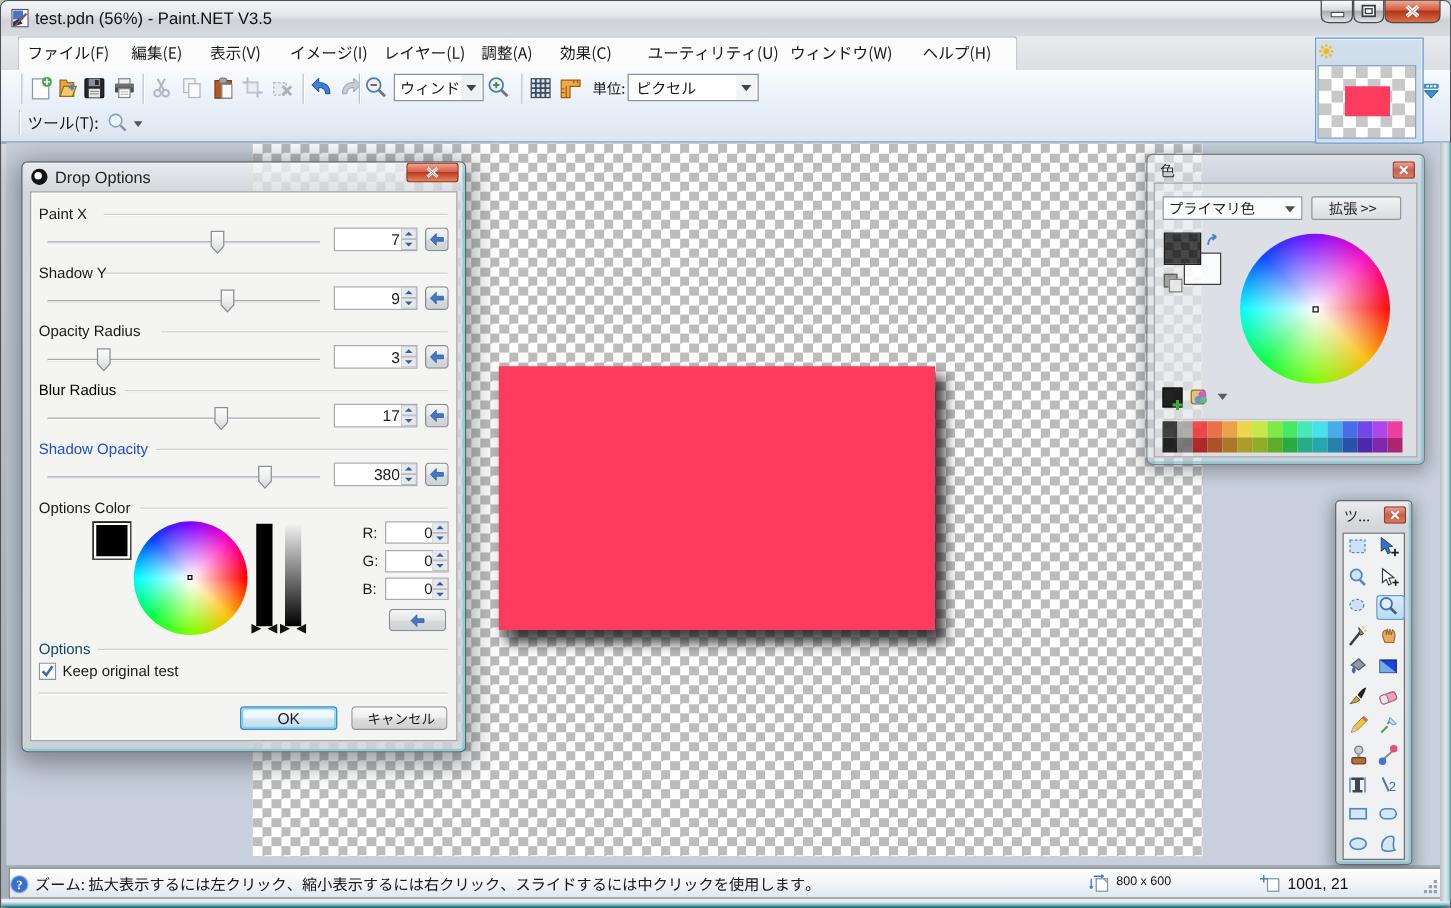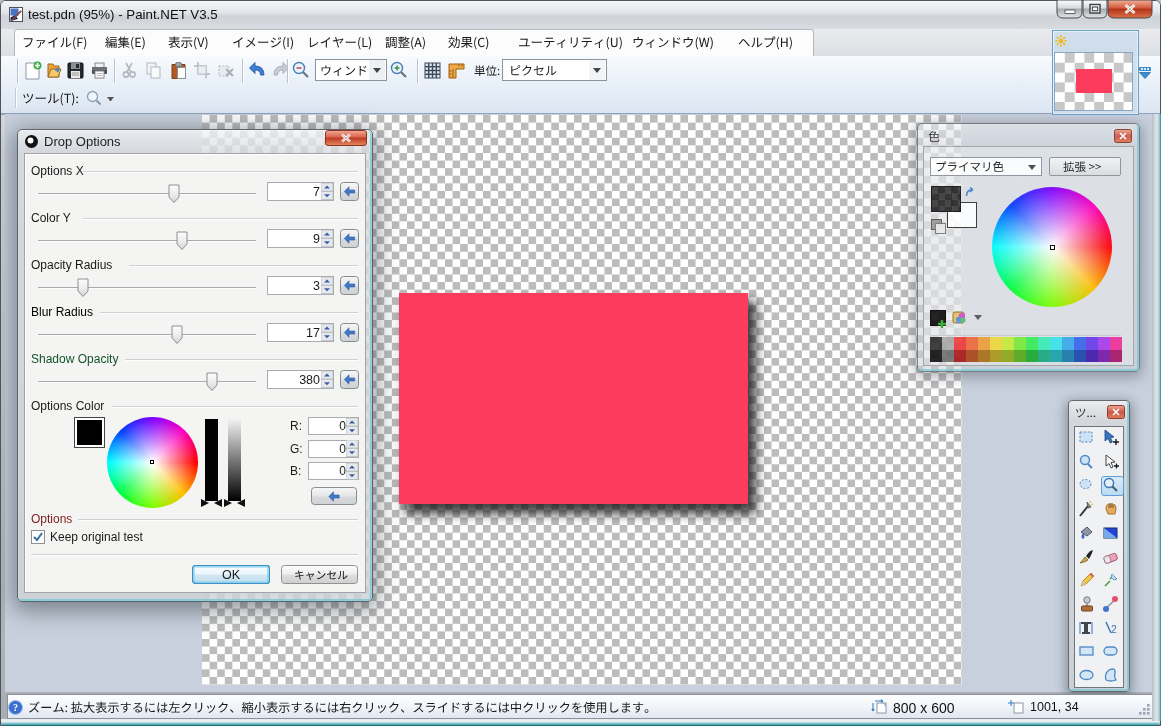--- a/index.html
+++ b/index.html
@@ -10,21 +10,21 @@
 
 <div class="abs" style="left:0;top:0;width:1161px;height:726px;border:1px solid #50545a;border-radius:6px 6px 0 0;box-sizing:border-box"></div>
 <div class="abs" style="left:1px;top:1px;width:1159px;height:724px;background:linear-gradient(#dfe2e6,#a7adb5);border-radius:5px 5px 0 0"></div>
 <div class="abs" style="left:1px;top:1px;width:1159px;height:28px;border-radius:5px 5px 0 0;background:linear-gradient(#f4f5f7 0%,#e3e5e9 40%,#cfd3d9 55%,#d8dbe0 100%)"></div>
 <svg class="abs" style="left:9px;top:7px" width="14" height="15" viewBox="0 0 14 15">
 <rect x="0.5" y="0.5" width="13" height="14" fill="#fff" stroke="#4a5160"></rect>
 <rect x="1.5" y="1.5" width="8" height="7" fill="#4a72c4"></rect>
 <path d="M1.5 10.5 L6 8 L9 12 L1.5 14 Z" fill="#1a2a5a"></path>
 <path d="M2.5 13 L11.5 3.5 L12.5 4.5 L3.8 13.5 Z" fill="#a05a4a" stroke="#6a3020" stroke-width="0.5"></path>
 </svg>
-<div class="lat" style="left:28px;top:7px;font-size:13.3px;color:#111">test.pdn (95%) - Paint.NET V3.5</div>
+<div class="lat" style="left:28px;top:7px;font-size:13.3px;color:#111">test.pdn (56%) - Paint.NET V3.5</div>
 <svg class="abs" style="left:1056px;top:0" width="98" height="20" viewBox="0 0 98 20">
 <defs>
 <linearGradient id="wbtn" x1="0" y1="0" x2="0" y2="1">
  <stop offset="0" stop-color="#fdfdfd"></stop>
           <stop offset="0.45" stop-color="#d8dadd"></stop>
  <stop offset="0.5" stop-color="#a8abaf"></stop>
           <stop offset="1" stop-color="#e4e6e8"></stop>
 </linearGradient>
 <linearGradient id="cbtn" x1="0" y1="0" x2="0" y2="1">
  <stop offset="0" stop-color="#f0b09a"></stop>
@@ -210,21 +210,21 @@
           <stop offset="0.45" stop-color="#d9604a"></stop>
           <stop offset="0.5" stop-color="#bc3a22"></stop>
           <stop offset="1" stop-color="#e58a60"></stop>
         </linearGradient>
       </defs>
 <rect x="0.5" y="0.5" width="41" height="15" rx="2.5" fill="url(#dclose)" stroke="#8a3626"></rect>
 <path d="M17 4.5 L25 11.5 M25 4.5 L17 11.5" stroke="#fff" stroke-width="2.6" fill="none"></path>
 <path d="M17 4.5 L25 11.5 M25 4.5 L17 11.5" stroke="#5a1a10" stroke-width="0.8" opacity="0.5"></path>
     </svg>
 <div class="abs" style="left:24px;top:153px;width:342px;height:440px;background:#f4f4f2;border:1px solid #9fa4a9;box-shadow:1px 1px 0 #fff inset;box-sizing:border-box"></div>
-<div class="lat" style="left:31px;top:164px;font-size:12px;color:#1a1a1a">Options X</div>
+<div class="lat" style="left:31px;top:164px;font-size:12px;color:#1a1a1a">Paint X</div>
 <div class="abs" style="left:83px;top:171px;width:275px;height:1px;background:#cdd0d4;border-bottom:1px solid #fff"></div>
 <div class="abs" style="left:38px;top:193px;width:218px;height:1px;background:#a6abb0;border-bottom:1px solid #fbfbfb"></div>
 <svg class="abs" style="left:168px;top:184px" width="12" height="20" viewBox="0 0 12 20">
 <defs>
         <linearGradient id="th193" x1="0" y1="0" x2="0" y2="1">
           <stop offset="0" stop-color="#fdfdfd"></stop>
           <stop offset="0.55" stop-color="#ececec"></stop>
           <stop offset="1" stop-color="#d2d4d6"></stop>
         </linearGradient>
       </defs>
@@ -243,21 +243,21 @@
         <linearGradient id="rb340182" x1="0" y1="0" x2="0" y2="1">
           <stop offset="0" stop-color="#f6f6f6"></stop>
           <stop offset="0.5" stop-color="#e6e7e9"></stop>
           <stop offset="0.55" stop-color="#d8dadc"></stop>
           <stop offset="1" stop-color="#cfd2d5"></stop>
         </linearGradient>
       </defs>
 <rect x="0.5" y="0.5" width="18" height="18" rx="3" fill="url(#rb340182)" stroke="#888c90"></rect>
 <path d="M4.3 9.5 L9 4.8 L9 8 L14.7 8 L14.7 11 L9 11 L9 14.2 Z" fill="#4178c8" stroke="#2a5a9e" stroke-width="0.6"></path>
     </svg>
-<div class="lat" style="left:31px;top:211px;font-size:12px;color:#1a1a1a">Color Y</div>
+<div class="lat" style="left:31px;top:211px;font-size:12px;color:#1a1a1a">Shadow Y</div>
 <div class="abs" style="left:83px;top:218px;width:275px;height:1px;background:#cdd0d4;border-bottom:1px solid #fff"></div>
 <div class="abs" style="left:38px;top:240px;width:218px;height:1px;background:#a6abb0;border-bottom:1px solid #fbfbfb"></div>
 <svg class="abs" style="left:176px;top:231px" width="12" height="20" viewBox="0 0 12 20">
 <defs>
         <linearGradient id="th240" x1="0" y1="0" x2="0" y2="1">
           <stop offset="0" stop-color="#fdfdfd"></stop>
           <stop offset="0.55" stop-color="#ececec"></stop>
           <stop offset="1" stop-color="#d2d4d6"></stop>
         </linearGradient>
       </defs>
@@ -342,21 +342,21 @@
         <linearGradient id="rb340323" x1="0" y1="0" x2="0" y2="1">
           <stop offset="0" stop-color="#f6f6f6"></stop>
           <stop offset="0.5" stop-color="#e6e7e9"></stop>
           <stop offset="0.55" stop-color="#d8dadc"></stop>
           <stop offset="1" stop-color="#cfd2d5"></stop>
         </linearGradient>
       </defs>
 <rect x="0.5" y="0.5" width="18" height="18" rx="3" fill="url(#rb340323)" stroke="#888c90"></rect>
 <path d="M4.3 9.5 L9 4.8 L9 8 L14.7 8 L14.7 11 L9 11 L9 14.2 Z" fill="#4178c8" stroke="#2a5a9e" stroke-width="0.6"></path>
     </svg>
-<div class="lat" style="left:31px;top:352px;font-size:12px;color:#14532d">Shadow Opacity</div>
+<div class="lat" style="left:31px;top:352px;font-size:12px;color:#1d4ed8">Shadow Opacity</div>
 <div class="abs" style="left:125px;top:359px;width:233px;height:1px;background:#cdd0d4;border-bottom:1px solid #fff"></div>
 <div class="abs" style="left:38px;top:381px;width:218px;height:1px;background:#a6abb0;border-bottom:1px solid #fbfbfb"></div>
 <svg class="abs" style="left:206px;top:372px" width="12" height="20" viewBox="0 0 12 20">
 <defs>
         <linearGradient id="th381" x1="0" y1="0" x2="0" y2="1">
           <stop offset="0" stop-color="#fdfdfd"></stop>
           <stop offset="0.55" stop-color="#ececec"></stop>
           <stop offset="1" stop-color="#d2d4d6"></stop>
         </linearGradient>
       </defs>
@@ -430,21 +430,21 @@
         <linearGradient id="rb311487" x1="0" y1="0" x2="0" y2="1">
           <stop offset="0" stop-color="#f6f6f6"></stop>
           <stop offset="0.5" stop-color="#e6e7e9"></stop>
           <stop offset="0.55" stop-color="#d8dadc"></stop>
           <stop offset="1" stop-color="#cfd2d5"></stop>
         </linearGradient>
       </defs>
 <rect x="0.5" y="0.5" width="45" height="17" rx="3" fill="url(#rb311487)" stroke="#888c90"></rect>
 <path d="M17.8 9.5 L22.5 4.8 L22.5 8 L28.2 8 L28.2 11 L22.5 11 L22.5 14.2 Z" fill="#4178c8" stroke="#2a5a9e" stroke-width="0.6"></path>
     </svg>
-<div class="lat" style="left:31px;top:512px;font-size:12px;color:#7f1d1d">Options</div>
+<div class="lat" style="left:31px;top:512px;font-size:12px;color:#0c4a6e">Options</div>
 <div class="abs" style="left:78px;top:519px;width:280px;height:1px;background:#cdd0d4;border-bottom:1px solid #fff"></div>
 <svg class="abs" style="left:31px;top:530px" width="14" height="14" viewBox="0 0 14 14">
 <rect x="0.5" y="0.5" width="13" height="13" fill="#fdfdfd" stroke="#8e9297"></rect>
 <path d="M3 7 L6 10 L11 3" stroke="#3a6ea5" stroke-width="2" fill="none"></path>
     </svg>
 <div class="lat" style="left:50px;top:530px;font-size:12px">Keep original test</div>
 <div class="abs" style="left:31px;top:554px;width:327px;height:1px;background:#cdd0d4;border-bottom:1px solid #fff"></div>
 <svg class="abs" style="left:192px;top:565px" width="78" height="19" viewBox="0 0 78 19">
 <defs>
         <linearGradient id="okg" x1="0" y1="0" x2="0" y2="1">
@@ -687,26 +687,26 @@
 <text x="7.5" y="11.2" font-size="10" fill="#fff" text-anchor="middle" font-family="Liberation Serif" font-weight="bold">?</text>
     </svg>
 <svg style="position:absolute;left:28px;top:698px;overflow:visible" width="623" height="18">
       <path transform="translate(0,14)" d="M9.2 -9.9L8.6 -9.6C8.9 -9.2 9.3 -8.5 9.6 -8L10.2 -8.3C10 -8.7 9.5 -9.5 9.2 -9.9ZM10.6 -10.4L10 -10.1C10.3 -9.6 10.7 -8.9 11 -8.4L11.6 -8.7C11.4 -9.2 10.9 -9.9 10.6 -10.4ZM9.5 -7.9L8.9 -8.4C8.7 -8.4 8.4 -8.3 8 -8.3C7.5 -8.3 3.8 -8.3 3.3 -8.3C2.9 -8.3 2.2 -8.4 2 -8.4L2 -7.3C2.2 -7.3 2.8 -7.4 3.3 -7.4C3.7 -7.4 7.6 -7.4 8 -7.4C7.7 -6.3 6.8 -4.9 6 -4C4.7 -2.6 2.9 -1.1 1 -0.3L1.8 0.5C3.6 -0.3 5.2 -1.7 6.5 -3.1C7.8 -2 9.1 -0.5 9.9 0.5L10.7 -0.2C9.9 -1.1 8.4 -2.7 7.2 -3.8C8 -4.9 8.8 -6.4 9.2 -7.4C9.3 -7.6 9.4 -7.8 9.5 -7.9ZM13.4 -5.3L13.4 -4.1C13.8 -4.1 14.5 -4.1 15.1 -4.1C16.1 -4.1 20.9 -4.1 21.8 -4.1C22.4 -4.1 22.9 -4.1 23.1 -4.1L23.1 -5.3C22.9 -5.3 22.4 -5.2 21.8 -5.2C20.9 -5.2 16 -5.2 15.1 -5.2C14.5 -5.2 13.8 -5.3 13.4 -5.3ZM26.4 -1.4C26.1 -1.3 25.7 -1.3 25.3 -1.3L25.5 -0.2C25.8 -0.3 26.2 -0.3 26.5 -0.3C28.1 -0.5 32.2 -0.9 34.1 -1.2C34.4 -0.6 34.6 0 34.8 0.4L35.8 0C35.3 -1.3 34 -3.8 33.1 -5L32.2 -4.6C32.6 -4 33.2 -3.1 33.7 -2.1C32.3 -1.9 30 -1.7 28.2 -1.5C28.8 -3.1 30 -6.8 30.4 -8C30.5 -8.5 30.6 -8.8 30.8 -9.1L29.5 -9.3C29.5 -9 29.5 -8.7 29.3 -8.2C29 -7 27.7 -3.1 27 -1.4L26.4 -1.4ZM38.3 -4.8C38.7 -4.8 39.1 -5.1 39.1 -5.6C39.1 -6.1 38.7 -6.5 38.3 -6.5C37.8 -6.5 37.5 -6.1 37.5 -5.6C37.5 -5.1 37.8 -4.8 38.3 -4.8ZM38.3 0.2C38.7 0.2 39.1 -0.2 39.1 -0.7C39.1 -1.2 38.7 -1.5 38.3 -1.5C37.8 -1.5 37.5 -1.2 37.5 -0.7C37.5 -0.2 37.8 0.2 38.3 0.2ZM47.5 -8.1L47.5 -5.4C47.5 -3.6 47.3 -1.2 46.1 0.5C46.3 0.6 46.7 0.8 46.8 1C48.1 -0.8 48.3 -3.5 48.3 -5.4L48.3 -7.3L54.3 -7.3L54.3 -8.1L51.4 -8.1L51.4 -10.2L50.4 -10.2L50.4 -8.1L47.5 -8.1ZM51.8 -3.6C52.3 -2.8 52.7 -1.9 53 -1L50 -0.8C50.5 -2.4 51 -4.6 51.4 -6.4L50.4 -6.5C50.1 -4.8 49.6 -2.3 49.1 -0.7L48.1 -0.6L48.2 0.2L53.3 -0.3C53.5 0.2 53.6 0.6 53.7 1L54.5 0.6C54.3 -0.5 53.5 -2.4 52.6 -3.9L51.8 -3.6ZM44.9 -10.2L44.9 -7.8L43.3 -7.8L43.3 -6.9L44.9 -6.9L44.9 -4.3L43.1 -3.8L43.3 -2.9L44.9 -3.4L44.9 -0.1C44.9 0 44.9 0.1 44.7 0.1C44.5 0.1 44 0.1 43.5 0.1C43.6 0.3 43.7 0.7 43.8 1C44.6 1 45.1 0.9 45.4 0.8C45.7 0.6 45.8 0.4 45.8 -0.1L45.8 -3.6L47.1 -4.1L47 -4.9L45.8 -4.5L45.8 -6.9L47 -6.9L47 -7.8L45.8 -7.8L45.8 -10.2L44.9 -10.2ZM60.5 -10.2C60.5 -9.3 60.5 -8 60.4 -6.7L55.7 -6.7L55.7 -5.8L60.2 -5.8C59.7 -3.5 58.5 -1.1 55.4 0.2C55.7 0.4 56 0.7 56.1 1C59.1 -0.4 60.4 -2.8 61 -5.1C62 -2.3 63.6 -0.2 65.9 1C66.1 0.7 66.4 0.3 66.6 0.1C64.2 -0.9 62.6 -3.1 61.8 -5.8L66.4 -5.8L66.4 -6.7L61.3 -6.7C61.5 -8 61.5 -9.2 61.5 -10.2L60.5 -10.2ZM68.8 0.1L69.1 1C70.6 0.6 72.7 0.1 74.6 -0.4L74.5 -1.2L71.5 -0.5L71.5 -3.3C72.2 -3.7 72.8 -4.2 73.3 -4.7C74.1 -1.9 75.7 0 78.3 0.9C78.5 0.7 78.7 0.3 78.9 0.1C77.6 -0.3 76.5 -1 75.6 -2C76.5 -2.5 77.5 -3.2 78.2 -3.8L77.5 -4.4C76.9 -3.8 76 -3.1 75.2 -2.6C74.7 -3.3 74.4 -4 74.2 -4.8L78.6 -4.8L78.6 -5.6L73.7 -5.6L73.7 -6.7L77.7 -6.7L77.7 -7.4L73.7 -7.4L73.7 -8.4L78.1 -8.4L78.1 -9.2L73.7 -9.2L73.7 -10.2L72.7 -10.2L72.7 -9.2L68.3 -9.2L68.3 -8.4L72.7 -8.4L72.7 -7.4L68.9 -7.4L68.9 -6.7L72.7 -6.7L72.7 -5.6L67.9 -5.6L67.9 -4.8L72.1 -4.8C70.9 -3.8 69.1 -2.8 67.5 -2.4C67.7 -2.2 67.9 -1.9 68.1 -1.6C68.9 -1.9 69.7 -2.3 70.6 -2.7L70.6 -0.3L68.8 0.1ZM82.2 -4.3C81.7 -2.9 80.8 -1.5 79.8 -0.7C80 -0.6 80.4 -0.3 80.6 -0.1C81.6 -1.1 82.5 -2.5 83.1 -4L82.2 -4.3ZM87.7 -3.9C88.5 -2.7 89.5 -1.1 89.8 -0.1L90.7 -0.5C90.4 -1.6 89.4 -3.1 88.5 -4.3L87.7 -3.9ZM81.1 -9.3L81.1 -8.4L89.7 -8.4L89.7 -9.3L81.1 -9.3ZM80.1 -6.4L80.1 -5.5L84.9 -5.5L84.9 -0.2C84.9 0 84.9 0 84.7 0C84.4 0 83.6 0 82.8 0C82.9 0.3 83.1 0.7 83.1 1C84.2 1 84.9 1 85.4 0.8C85.8 0.6 85.9 0.4 85.9 -0.2L85.9 -5.5L90.8 -5.5L90.8 -6.4L80.1 -6.4ZM98.5 -4.5C98.6 -3.4 98.1 -2.8 97.4 -2.8C96.7 -2.8 96.1 -3.3 96.1 -4C96.1 -4.8 96.7 -5.3 97.4 -5.3C97.9 -5.3 98.3 -5.1 98.5 -4.5ZM92.7 -8L92.7 -7C94.2 -7.1 96.3 -7.2 98.2 -7.2L98.2 -6C97.9 -6.1 97.7 -6.1 97.4 -6.1C96.2 -6.1 95.2 -5.2 95.2 -4C95.2 -2.7 96.2 -2 97.2 -2C97.6 -2 98 -2.1 98.3 -2.3C97.8 -1.2 96.7 -0.5 95.1 -0.1L95.9 0.7C98.7 -0.2 99.5 -2 99.5 -3.7C99.5 -4.3 99.4 -4.8 99.1 -5.2L99.1 -7.2L99.3 -7.2C101.1 -7.2 102.2 -7.2 102.8 -7.2L102.9 -8.1C102.3 -8.1 100.8 -8.1 99.3 -8.1L99.1 -8.1L99.1 -8.9C99.1 -9.1 99.1 -9.5 99.2 -9.7L98.1 -9.7C98.1 -9.6 98.1 -9.2 98.1 -8.9L98.2 -8.1C96.3 -8.1 94.1 -8 92.7 -8ZM110.8 -0.4C110.5 -0.4 110.2 -0.3 109.8 -0.3C108.9 -0.3 108.2 -0.7 108.2 -1.3C108.2 -1.7 108.6 -2.1 109.2 -2.1C110.1 -2.1 110.7 -1.4 110.8 -0.4ZM106.6 -9L106.7 -8C106.9 -8 107.2 -8 107.5 -8.1C108.1 -8.1 110.6 -8.2 111.2 -8.2C110.6 -7.7 109.1 -6.4 108.4 -5.8C107.7 -5.2 106.1 -3.9 105.1 -3.1L105.8 -2.4C107.3 -4 108.4 -4.8 110.5 -4.8C112 -4.8 113.2 -3.9 113.2 -2.7C113.2 -1.7 112.6 -1 111.7 -0.6C111.5 -1.8 110.7 -2.8 109.2 -2.8C108 -2.8 107.3 -2 107.3 -1.2C107.3 -0.2 108.3 0.5 110 0.5C112.6 0.5 114.2 -0.7 114.2 -2.7C114.2 -4.4 112.7 -5.6 110.7 -5.6C110.1 -5.6 109.6 -5.5 109 -5.3C109.9 -6.1 111.6 -7.5 112.2 -8C112.4 -8.2 112.7 -8.3 112.9 -8.5L112.3 -9.2C112.2 -9.2 112 -9.1 111.7 -9.1C111 -9 108.1 -8.9 107.5 -8.9C107.3 -8.9 106.9 -9 106.6 -9ZM121.5 -8.2L121.5 -7.3C122.8 -7.1 125.2 -7.1 126.5 -7.3L126.5 -8.2C125.3 -8.1 122.8 -8 121.5 -8.2ZM122 -3.3L121.1 -3.4C121 -2.8 120.9 -2.3 120.9 -1.9C120.9 -0.8 121.8 -0.1 123.8 -0.1C125.1 -0.1 126.1 -0.2 126.9 -0.3L126.9 -1.4C125.9 -1.1 124.9 -1 123.8 -1C122.2 -1 121.8 -1.6 121.8 -2.1C121.8 -2.5 121.8 -2.8 122 -3.3ZM119.2 -9.2L118.1 -9.3C118.1 -9 118 -8.7 118 -8.4C117.8 -7.4 117.4 -5.3 117.4 -3.5C117.4 -1.9 117.6 -0.5 117.9 0.4L118.8 0.3C118.8 0.2 118.7 0 118.7 -0.1C118.7 -0.2 118.8 -0.5 118.8 -0.6C118.9 -1.2 119.3 -2.5 119.7 -3.4L119.1 -3.8C118.9 -3.3 118.6 -2.5 118.4 -2C118.4 -2.6 118.3 -3.1 118.3 -3.7C118.3 -5.1 118.7 -7.2 118.9 -8.4C119 -8.6 119.1 -9 119.2 -9.2ZM131.2 -9.3L130.2 -9.4C130.2 -9.2 130.1 -8.8 130.1 -8.5C129.9 -7.5 129.5 -5.2 129.5 -3.4C129.5 -1.8 129.7 -0.4 130 0.5L130.8 0.4C130.8 0.3 130.8 0.1 130.8 0C130.8 -0.2 130.8 -0.4 130.9 -0.6C131 -1.2 131.4 -2.4 131.7 -3.3L131.2 -3.7C131 -3.2 130.7 -2.4 130.5 -1.9C130.5 -2.5 130.4 -3 130.4 -3.6C130.4 -4.9 130.8 -7.4 131 -8.5C131.1 -8.7 131.2 -9.1 131.2 -9.3ZM136.4 -2.3L136.4 -1.8C136.4 -1 136.1 -0.5 135.1 -0.5C134.2 -0.5 133.6 -0.8 133.6 -1.5C133.6 -2.1 134.2 -2.5 135.1 -2.5C135.6 -2.5 136 -2.4 136.4 -2.3ZM137.3 -9.4L136.2 -9.4C136.2 -9.2 136.2 -8.9 136.2 -8.7L136.2 -7.1L135.1 -7.1C134.3 -7.1 133.7 -7.1 133 -7.2L133 -6.3C133.7 -6.2 134.3 -6.2 135 -6.2L136.2 -6.2C136.2 -5.2 136.3 -4 136.3 -3.1C136 -3.2 135.6 -3.2 135.2 -3.2C133.6 -3.2 132.7 -2.4 132.7 -1.4C132.7 -0.3 133.6 0.4 135.2 0.4C136.9 0.4 137.3 -0.6 137.3 -1.6L137.3 -1.8C138 -1.5 138.6 -1 139.2 -0.4L139.7 -1.2C139.1 -1.8 138.3 -2.4 137.3 -2.8C137.2 -3.8 137.2 -5.1 137.2 -6.3C137.9 -6.3 138.6 -6.4 139.3 -6.5L139.3 -7.5C138.6 -7.3 137.9 -7.2 137.2 -7.2C137.2 -7.8 137.2 -8.3 137.2 -8.7C137.2 -8.9 137.2 -9.2 137.3 -9.4ZM144.8 -10.2C144.7 -9.5 144.6 -8.8 144.4 -8L141.1 -8L141.1 -7.2L144.2 -7.2C143.6 -4.6 142.5 -2.1 140.7 -0.5C140.9 -0.3 141.1 0 141.3 0.2C142.7 -1.1 143.7 -2.8 144.4 -4.8L144.4 -3.9L147.2 -3.9L147.2 -0.3L143.2 -0.3L143.2 0.6L151.9 0.6L151.9 -0.3L148.1 -0.3L148.1 -3.9L151.4 -3.9L151.4 -4.8L144.4 -4.8C144.7 -5.6 145 -6.4 145.2 -7.2L151.7 -7.2L151.7 -8L145.4 -8C145.5 -8.7 145.7 -9.4 145.8 -10.1L144.8 -10.2ZM159.1 -9.5L157.9 -9.8C157.9 -9.5 157.7 -9.1 157.6 -8.9C157 -7.8 155.8 -6 153.7 -4.8L154.6 -4.1C155.9 -5 156.9 -6.1 157.7 -7.1L161.8 -7.1C161.5 -6 160.8 -4.4 159.8 -3.3C158.7 -2 157.2 -0.9 155 -0.3L155.9 0.5C158.1 -0.3 159.6 -1.4 160.7 -2.8C161.8 -4.1 162.6 -5.7 162.9 -7C162.9 -7.2 163.1 -7.5 163.2 -7.6L162.3 -8.1C162.2 -8 161.9 -8 161.6 -8L158.2 -8L158.5 -8.5C158.6 -8.7 158.9 -9.2 159.1 -9.5ZM174.2 -9.3L173 -9.3C173.1 -9 173.1 -8.6 173.1 -8.2C173.1 -7.8 173.1 -6.7 173.1 -6.3C173.1 -4 173 -3 172.1 -2C171.3 -1.1 170.3 -0.6 169.2 -0.3L170 0.5C170.9 0.2 172.1 -0.3 172.9 -1.3C173.8 -2.3 174.2 -3.3 174.2 -6.2C174.2 -6.7 174.2 -7.7 174.2 -8.2C174.2 -8.6 174.2 -9 174.2 -9.3ZM168.5 -9.2L167.4 -9.2C167.4 -8.9 167.5 -8.5 167.5 -8.3C167.5 -7.9 167.5 -4.7 167.5 -4.2C167.5 -3.9 167.4 -3.5 167.4 -3.3L168.5 -3.3C168.5 -3.5 168.5 -3.9 168.5 -4.2C168.5 -4.7 168.5 -7.9 168.5 -8.3C168.5 -8.6 168.5 -8.9 168.5 -9.2ZM182.8 -7L181.9 -6.7C182.2 -6.2 182.7 -4.6 182.9 -4.1L183.8 -4.4C183.6 -4.9 183 -6.5 182.8 -7ZM187.2 -6.3L186.2 -6.7C186 -5.1 185.4 -3.6 184.5 -2.5C183.5 -1.2 182 -0.3 180.5 0.1L181.3 0.9C182.7 0.4 184.2 -0.5 185.3 -2C186.2 -3.1 186.7 -4.4 187.1 -5.7C187.1 -5.9 187.1 -6.1 187.2 -6.3ZM180 -6.4L179.1 -6.1C179.3 -5.6 180 -4 180.2 -3.3L181.1 -3.7C180.9 -4.3 180.2 -5.9 180 -6.4ZM195.7 -9.5L194.5 -9.8C194.5 -9.5 194.3 -9.1 194.2 -8.9C193.6 -7.8 192.4 -6 190.3 -4.8L191.2 -4.1C192.5 -5 193.5 -6.1 194.3 -7.1L198.4 -7.1C198.1 -6 197.4 -4.4 196.4 -3.3C195.3 -2 193.8 -0.9 191.6 -0.3L192.5 0.5C194.7 -0.3 196.2 -1.4 197.3 -2.8C198.4 -4.1 199.2 -5.7 199.5 -7C199.5 -7.2 199.7 -7.5 199.8 -7.6L198.9 -8.1C198.8 -8 198.5 -8 198.2 -8L194.8 -8L195.1 -8.5C195.2 -8.7 195.5 -9.2 195.7 -9.5ZM204.7 0.7L205.5 0C204.7 -0.9 203.6 -2 202.8 -2.7L202 -2C202.8 -1.3 203.9 -0.3 204.7 0.7ZM217 -3.1C217.3 -2.4 217.5 -1.5 217.6 -0.9L218.2 -1.1C218.2 -1.7 217.9 -2.6 217.6 -3.3L217 -3.1ZM214.6 -3.3C214.5 -2.2 214.2 -1.1 213.8 -0.4C214 -0.3 214.4 -0.1 214.5 0C214.9 -0.8 215.2 -2 215.4 -3.1L214.6 -3.3ZM218.3 -9.1L218.3 -7.1L219.1 -7.1L219.1 -8.3L224.2 -8.3L224.2 -7.2L225 -7.2L225 -9.1L222.1 -9.1L222.1 -10.3L221.2 -10.3L221.2 -9.1L218.3 -9.1ZM220.8 -4.9L220.8 1L221.5 1L221.5 0.4L224 0.4L224 0.9L224.8 0.9L224.8 -4.9L222.9 -4.9L223.2 -6.2L225.1 -6.2L225.1 -6.9L220.5 -6.9L220.5 -6.2L222.3 -6.2C222.2 -5.8 222.2 -5.3 222.1 -4.9L220.8 -4.9ZM213.9 -4.9L214 -4L215.8 -4.1L215.8 1L216.6 1L216.6 -4.2L217.6 -4.3C217.6 -4.1 217.7 -3.9 217.7 -3.7L218.2 -4C218.1 -3.8 218 -3.6 217.9 -3.5C218 -3.4 218.2 -3.1 218.4 -2.9C218.6 -3.2 218.8 -3.5 219 -3.8L219 1L219.8 1L219.8 -5.3C220.1 -5.9 220.3 -6.6 220.5 -7.2L219.7 -7.4C219.5 -6.4 219 -5.1 218.4 -4.2C218.2 -4.8 217.8 -5.7 217.5 -6.4L216.8 -6.1C217 -5.8 217.2 -5.4 217.3 -5L215.6 -4.9C216.4 -6 217.3 -7.4 218 -8.5L217.2 -8.9C216.9 -8.2 216.4 -7.4 216 -6.6C215.8 -6.9 215.6 -7.1 215.3 -7.4C215.8 -8.1 216.3 -9.1 216.7 -9.9L215.9 -10.2C215.7 -9.6 215.2 -8.6 214.8 -7.9L214.5 -8.3L214 -7.7C214.5 -7.2 215.2 -6.5 215.5 -5.9C215.3 -5.5 215 -5.2 214.8 -4.9L213.9 -4.9ZM221.5 -1.9L224 -1.9L224 -0.3L221.5 -0.3L221.5 -1.9ZM221.5 -2.7L221.5 -4.2L224 -4.2L224 -2.7L221.5 -2.7ZM231.4 -10.1L231.4 -0.3C231.4 0 231.3 0 231 0C230.8 0 229.9 0.1 229 0C229.2 0.3 229.3 0.7 229.4 1C230.5 1 231.3 1 231.8 0.8C232.2 0.7 232.4 0.4 232.4 -0.3L232.4 -10.1L231.4 -10.1ZM234.3 -7C235.4 -5.2 236.4 -2.9 236.6 -1.5L237.6 -1.9C237.3 -3.3 236.3 -5.6 235.2 -7.3L234.3 -7ZM228.2 -7.2C227.9 -5.6 227.2 -3.5 226.1 -2.2C226.4 -2.1 226.8 -1.8 227 -1.7C228.1 -3 228.8 -5.2 229.2 -7L228.2 -7.2ZM239.6 0.1L239.9 1C241.4 0.6 243.5 0.1 245.4 -0.4L245.3 -1.2L242.3 -0.5L242.3 -3.3C243 -3.7 243.6 -4.2 244.1 -4.7C244.9 -1.9 246.5 0 249.1 0.9C249.3 0.7 249.5 0.3 249.7 0.1C248.4 -0.3 247.3 -1 246.4 -2C247.3 -2.5 248.3 -3.2 249 -3.8L248.3 -4.4C247.7 -3.8 246.8 -3.1 246 -2.6C245.5 -3.3 245.2 -4 245 -4.8L249.4 -4.8L249.4 -5.6L244.5 -5.6L244.5 -6.7L248.5 -6.7L248.5 -7.4L244.5 -7.4L244.5 -8.4L248.9 -8.4L248.9 -9.2L244.5 -9.2L244.5 -10.2L243.5 -10.2L243.5 -9.2L239.1 -9.2L239.1 -8.4L243.5 -8.4L243.5 -7.4L239.7 -7.4L239.7 -6.7L243.5 -6.7L243.5 -5.6L238.7 -5.6L238.7 -4.8L242.9 -4.8C241.7 -3.8 239.9 -2.8 238.3 -2.4C238.5 -2.2 238.7 -1.9 238.9 -1.6C239.7 -1.9 240.5 -2.3 241.4 -2.7L241.4 -0.3L239.6 0.1ZM253 -4.3C252.5 -2.9 251.6 -1.5 250.6 -0.7C250.8 -0.6 251.2 -0.3 251.4 -0.1C252.4 -1.1 253.3 -2.5 253.9 -4L253 -4.3ZM258.5 -3.9C259.3 -2.7 260.3 -1.1 260.6 -0.1L261.5 -0.5C261.2 -1.6 260.2 -3.1 259.3 -4.3L258.5 -3.9ZM251.9 -9.3L251.9 -8.4L260.5 -8.4L260.5 -9.3L251.9 -9.3ZM250.9 -6.4L250.9 -5.5L255.7 -5.5L255.7 -0.2C255.7 0 255.7 0 255.5 0C255.2 0 254.4 0 253.6 0C253.7 0.3 253.9 0.7 253.9 1C255 1 255.7 1 256.2 0.8C256.6 0.6 256.7 0.4 256.7 -0.2L256.7 -5.5L261.6 -5.5L261.6 -6.4L250.9 -6.4ZM269.3 -4.5C269.4 -3.4 268.9 -2.8 268.2 -2.8C267.5 -2.8 266.9 -3.3 266.9 -4C266.9 -4.8 267.5 -5.3 268.2 -5.3C268.7 -5.3 269.1 -5.1 269.3 -4.5ZM263.5 -8L263.5 -7C265 -7.1 267.1 -7.2 269 -7.2L269 -6C268.7 -6.1 268.5 -6.1 268.2 -6.1C267 -6.1 266 -5.2 266 -4C266 -2.7 267 -2 268 -2C268.4 -2 268.8 -2.1 269.1 -2.3C268.6 -1.2 267.5 -0.5 265.9 -0.1L266.7 0.7C269.5 -0.2 270.3 -2 270.3 -3.7C270.3 -4.3 270.2 -4.8 269.9 -5.2L269.9 -7.2L270.1 -7.2C271.9 -7.2 273 -7.2 273.6 -7.2L273.7 -8.1C273.1 -8.1 271.6 -8.1 270.1 -8.1L269.9 -8.1L269.9 -8.9C269.9 -9.1 269.9 -9.5 270 -9.7L268.9 -9.7C268.9 -9.6 268.9 -9.2 268.9 -8.9L269 -8.1C267.1 -8.1 264.9 -8 263.5 -8ZM281.6 -0.4C281.3 -0.4 281 -0.3 280.6 -0.3C279.7 -0.3 279 -0.7 279 -1.3C279 -1.7 279.4 -2.1 280 -2.1C280.9 -2.1 281.5 -1.4 281.6 -0.4ZM277.4 -9L277.5 -8C277.7 -8 278 -8 278.3 -8.1C278.9 -8.1 281.4 -8.2 282 -8.2C281.4 -7.7 279.9 -6.4 279.2 -5.8C278.5 -5.2 276.9 -3.9 275.9 -3.1L276.6 -2.4C278.1 -4 279.2 -4.8 281.3 -4.8C282.8 -4.8 284 -3.9 284 -2.7C284 -1.7 283.4 -1 282.5 -0.6C282.3 -1.8 281.5 -2.8 280 -2.8C278.8 -2.8 278.1 -2 278.1 -1.2C278.1 -0.2 279.1 0.5 280.8 0.5C283.4 0.5 285 -0.7 285 -2.7C285 -4.4 283.5 -5.6 281.5 -5.6C280.9 -5.6 280.4 -5.5 279.8 -5.3C280.7 -6.1 282.4 -7.5 283 -8C283.2 -8.2 283.5 -8.3 283.7 -8.5L283.1 -9.2C283 -9.2 282.8 -9.1 282.5 -9.1C281.8 -9 278.9 -8.9 278.3 -8.9C278.1 -8.9 277.7 -9 277.4 -9ZM292.3 -8.2L292.3 -7.3C293.6 -7.1 296 -7.1 297.3 -7.3L297.3 -8.2C296.1 -8.1 293.6 -8 292.3 -8.2ZM292.8 -3.3L291.9 -3.4C291.8 -2.8 291.7 -2.3 291.7 -1.9C291.7 -0.8 292.6 -0.1 294.6 -0.1C295.9 -0.1 296.9 -0.2 297.7 -0.3L297.7 -1.4C296.7 -1.1 295.7 -1 294.6 -1C293 -1 292.6 -1.6 292.6 -2.1C292.6 -2.5 292.6 -2.8 292.8 -3.3ZM290 -9.2L288.9 -9.3C288.9 -9 288.8 -8.7 288.8 -8.4C288.6 -7.4 288.2 -5.3 288.2 -3.5C288.2 -1.9 288.4 -0.5 288.7 0.4L289.6 0.3C289.6 0.2 289.5 0 289.5 -0.1C289.5 -0.2 289.6 -0.5 289.6 -0.6C289.7 -1.2 290.1 -2.5 290.5 -3.4L289.9 -3.8C289.7 -3.3 289.4 -2.5 289.2 -2C289.2 -2.6 289.1 -3.1 289.1 -3.7C289.1 -5.1 289.5 -7.2 289.7 -8.4C289.8 -8.6 289.9 -9 290 -9.2ZM302 -9.3L301 -9.4C301 -9.2 300.9 -8.8 300.9 -8.5C300.7 -7.5 300.3 -5.2 300.3 -3.4C300.3 -1.8 300.5 -0.4 300.8 0.5L301.6 0.4C301.6 0.3 301.6 0.1 301.6 0C301.6 -0.2 301.6 -0.4 301.7 -0.6C301.8 -1.2 302.2 -2.4 302.5 -3.3L302 -3.7C301.8 -3.2 301.5 -2.4 301.3 -1.9C301.3 -2.5 301.2 -3 301.2 -3.6C301.2 -4.9 301.6 -7.4 301.8 -8.5C301.9 -8.7 302 -9.1 302 -9.3ZM307.2 -2.3L307.2 -1.8C307.2 -1 306.9 -0.5 305.9 -0.5C305 -0.5 304.4 -0.8 304.4 -1.5C304.4 -2.1 305 -2.5 305.9 -2.5C306.4 -2.5 306.8 -2.4 307.2 -2.3ZM308.1 -9.4L307 -9.4C307 -9.2 307 -8.9 307 -8.7L307 -7.1L305.9 -7.1C305.1 -7.1 304.5 -7.1 303.8 -7.2L303.8 -6.3C304.5 -6.2 305.1 -6.2 305.8 -6.2L307 -6.2C307 -5.2 307.1 -4 307.1 -3.1C306.8 -3.2 306.4 -3.2 306 -3.2C304.4 -3.2 303.5 -2.4 303.5 -1.4C303.5 -0.3 304.4 0.4 306 0.4C307.7 0.4 308.1 -0.6 308.1 -1.6L308.1 -1.8C308.8 -1.5 309.4 -1 310 -0.4L310.5 -1.2C309.9 -1.8 309.1 -2.4 308.1 -2.8C308 -3.8 308 -5.1 308 -6.3C308.7 -6.3 309.4 -6.4 310.1 -6.5L310.1 -7.5C309.4 -7.3 308.7 -7.2 308 -7.2C308 -7.8 308 -8.3 308 -8.7C308 -8.9 308 -9.2 308.1 -9.4ZM316.2 -10.2C316 -9.5 315.8 -8.7 315.5 -8L311.9 -8L311.9 -7.1L315.2 -7.1C314.4 -5.1 313.2 -3.3 311.5 -2.2C311.7 -2 312 -1.6 312.1 -1.4C313 -2.1 313.8 -2.8 314.4 -3.7L314.4 1L315.3 1L315.3 0.3L320.7 0.3L320.7 0.9L321.7 0.9L321.7 -4.7L315.1 -4.7C315.5 -5.5 315.9 -6.2 316.2 -7.1L322.6 -7.1L322.6 -8L316.5 -8C316.7 -8.7 316.9 -9.4 317.1 -10.1L316.2 -10.2ZM315.3 -0.6L315.3 -3.8L320.7 -3.8L320.7 -0.6L315.3 -0.6ZM329.9 -9.5L328.7 -9.8C328.7 -9.5 328.5 -9.1 328.4 -8.9C327.8 -7.8 326.6 -6 324.5 -4.8L325.4 -4.1C326.7 -5 327.7 -6.1 328.5 -7.1L332.6 -7.1C332.3 -6 331.6 -4.4 330.6 -3.3C329.5 -2 328 -0.9 325.8 -0.3L326.7 0.5C328.9 -0.3 330.4 -1.4 331.5 -2.8C332.6 -4.1 333.4 -5.7 333.7 -7C333.7 -7.2 333.9 -7.5 334 -7.6L333.1 -8.1C333 -8 332.7 -8 332.4 -8L329 -8L329.3 -8.5C329.4 -8.7 329.7 -9.2 329.9 -9.5ZM345 -9.3L343.8 -9.3C343.9 -9 343.9 -8.6 343.9 -8.2C343.9 -7.8 343.9 -6.7 343.9 -6.3C343.9 -4 343.8 -3 342.9 -2C342.1 -1.1 341.1 -0.6 340 -0.3L340.8 0.5C341.7 0.2 342.9 -0.3 343.7 -1.3C344.6 -2.3 345 -3.3 345 -6.2C345 -6.7 345 -7.7 345 -8.2C345 -8.6 345 -9 345 -9.3ZM339.3 -9.2L338.2 -9.2C338.2 -8.9 338.3 -8.5 338.3 -8.3C338.3 -7.9 338.3 -4.7 338.3 -4.2C338.3 -3.9 338.2 -3.5 338.2 -3.3L339.3 -3.3C339.3 -3.5 339.3 -3.9 339.3 -4.2C339.3 -4.7 339.3 -7.9 339.3 -8.3C339.3 -8.6 339.3 -8.9 339.3 -9.2ZM353.6 -7L352.7 -6.7C353 -6.2 353.5 -4.6 353.7 -4.1L354.6 -4.4C354.4 -4.9 353.8 -6.5 353.6 -7ZM358 -6.3L357 -6.7C356.8 -5.1 356.2 -3.6 355.3 -2.5C354.3 -1.2 352.8 -0.3 351.3 0.1L352.1 0.9C353.5 0.4 355 -0.5 356.1 -2C357 -3.1 357.5 -4.4 357.9 -5.7C357.9 -5.9 357.9 -6.1 358 -6.3ZM350.8 -6.4L349.9 -6.1C350.1 -5.6 350.8 -4 351 -3.3L351.9 -3.7C351.7 -4.3 351 -5.9 350.8 -6.4ZM366.5 -9.5L365.3 -9.8C365.3 -9.5 365.1 -9.1 365 -8.9C364.4 -7.8 363.2 -6 361.1 -4.8L362 -4.1C363.3 -5 364.3 -6.1 365.1 -7.1L369.2 -7.1C368.9 -6 368.2 -4.4 367.2 -3.3C366.1 -2 364.6 -0.9 362.4 -0.3L363.3 0.5C365.5 -0.3 367 -1.4 368.1 -2.8C369.2 -4.1 370 -5.7 370.3 -7C370.3 -7.2 370.5 -7.5 370.6 -7.6L369.7 -8.1C369.6 -8 369.3 -8 369 -8L365.6 -8L365.9 -8.5C366 -8.7 366.3 -9.2 366.5 -9.5ZM375.5 0.7L376.3 0C375.5 -0.9 374.4 -2 373.6 -2.7L372.8 -2C373.6 -1.3 374.7 -0.3 375.5 0.7ZM394.1 -8.2L393.5 -8.6C393.3 -8.6 393 -8.5 392.5 -8.5C392.1 -8.5 388.3 -8.5 387.8 -8.5C387.5 -8.5 386.8 -8.6 386.6 -8.6L386.6 -7.5C386.7 -7.5 387.4 -7.6 387.8 -7.6C388.3 -7.6 392.2 -7.6 392.6 -7.6C392.3 -6.6 391.4 -5.1 390.6 -4.2C389.3 -2.8 387.5 -1.3 385.5 -0.5L386.3 0.3C388.1 -0.5 389.8 -1.9 391.1 -3.3C392.3 -2.2 393.6 -0.8 394.4 0.3L395.3 -0.4C394.5 -1.4 393 -3 391.7 -4.1C392.6 -5.1 393.4 -6.6 393.8 -7.6C393.9 -7.8 394 -8.1 394.1 -8.2ZM399.3 -9.1L399.3 -8.1C399.7 -8.1 400.1 -8.1 400.4 -8.1C401.1 -8.1 404.5 -8.1 405.2 -8.1C405.6 -8.1 406.1 -8.1 406.3 -8.1L406.3 -9.1C406.1 -9 405.6 -9 405.2 -9C404.5 -9 401.1 -9 400.4 -9C400.1 -9 399.7 -9 399.3 -9.1ZM407.2 -5.9L406.5 -6.3C406.4 -6.2 406.2 -6.2 405.9 -6.2C405.2 -6.2 400.1 -6.2 399.4 -6.2C399.1 -6.2 398.7 -6.2 398.2 -6.3L398.2 -5.3C398.7 -5.3 399.1 -5.3 399.4 -5.3C400.2 -5.3 405.3 -5.3 405.9 -5.3C405.7 -4.4 405.2 -3.4 404.5 -2.6C403.4 -1.5 401.9 -0.7 400.2 -0.4L400.9 0.5C402.5 0.1 404 -0.6 405.3 -2C406.2 -3 406.7 -4.3 407.1 -5.5C407.1 -5.6 407.2 -5.8 407.2 -5.9ZM409.8 -4.4L410.3 -3.5C412 -4 413.6 -4.7 414.9 -5.4L414.9 -0.9C414.9 -0.5 414.9 0.1 414.8 0.4L416 0.4C416 0.1 416 -0.5 416 -0.9L416 -6.1C417.2 -6.9 418.3 -7.8 419.3 -8.8L418.4 -9.6C417.6 -8.5 416.4 -7.5 415.1 -6.7C413.8 -5.8 411.9 -5 409.8 -4.4ZM428.9 -8.8L428.3 -8.5C428.7 -7.9 429 -7.3 429.3 -6.6L430 -6.9C429.8 -7.5 429.2 -8.3 428.9 -8.8ZM430.4 -9.4L429.7 -9.1C430.1 -8.5 430.5 -7.9 430.9 -7.2L431.5 -7.6C431.3 -8.1 430.7 -9 430.4 -9.4ZM424.6 -0.9C424.6 -0.5 424.6 0.1 424.6 0.5L425.7 0.5C425.7 0.1 425.7 -0.5 425.7 -0.9L425.7 -4.9C427 -4.5 429.1 -3.7 430.5 -3L430.9 -4C429.6 -4.7 427.3 -5.5 425.7 -6L425.7 -8C425.7 -8.4 425.7 -8.9 425.8 -9.3L424.5 -9.3C424.6 -8.9 424.6 -8.4 424.6 -8C424.6 -7 424.6 -1.6 424.6 -0.9ZM440.1 -4.5C440.2 -3.4 439.7 -2.8 439 -2.8C438.3 -2.8 437.7 -3.3 437.7 -4C437.7 -4.8 438.3 -5.3 439 -5.3C439.5 -5.3 439.9 -5.1 440.1 -4.5ZM434.3 -8L434.3 -7C435.8 -7.1 437.9 -7.2 439.8 -7.2L439.8 -6C439.5 -6.1 439.3 -6.1 439 -6.1C437.8 -6.1 436.8 -5.2 436.8 -4C436.8 -2.7 437.8 -2 438.8 -2C439.2 -2 439.6 -2.1 439.9 -2.3C439.4 -1.2 438.3 -0.5 436.7 -0.1L437.5 0.7C440.3 -0.2 441.1 -2 441.1 -3.7C441.1 -4.3 441 -4.8 440.7 -5.2L440.7 -7.2L440.9 -7.2C442.7 -7.2 443.8 -7.2 444.4 -7.2L444.5 -8.1C443.9 -8.1 442.4 -8.1 440.9 -8.1L440.7 -8.1L440.7 -8.9C440.7 -9.1 440.7 -9.5 440.8 -9.7L439.7 -9.7C439.7 -9.6 439.7 -9.2 439.7 -8.9L439.8 -8.1C437.9 -8.1 435.7 -8 434.3 -8ZM452.4 -0.4C452.1 -0.4 451.8 -0.3 451.4 -0.3C450.5 -0.3 449.8 -0.7 449.8 -1.3C449.8 -1.7 450.2 -2.1 450.8 -2.1C451.7 -2.1 452.3 -1.4 452.4 -0.4ZM448.2 -9L448.3 -8C448.5 -8 448.8 -8 449.1 -8.1C449.7 -8.1 452.2 -8.2 452.8 -8.2C452.2 -7.7 450.7 -6.4 450 -5.8C449.3 -5.2 447.7 -3.9 446.7 -3.1L447.4 -2.4C448.9 -4 450 -4.8 452.1 -4.8C453.6 -4.8 454.8 -3.9 454.8 -2.7C454.8 -1.7 454.2 -1 453.3 -0.6C453.1 -1.8 452.3 -2.8 450.8 -2.8C449.6 -2.8 448.9 -2 448.9 -1.2C448.9 -0.2 449.9 0.5 451.6 0.5C454.2 0.5 455.8 -0.7 455.8 -2.7C455.8 -4.4 454.3 -5.6 452.3 -5.6C451.7 -5.6 451.2 -5.5 450.6 -5.3C451.5 -6.1 453.2 -7.5 453.8 -8C454 -8.2 454.3 -8.3 454.5 -8.5L453.9 -9.2C453.8 -9.2 453.6 -9.1 453.3 -9.1C452.6 -9 449.7 -8.9 449.1 -8.9C448.9 -8.9 448.5 -9 448.2 -9ZM463.1 -8.2L463.1 -7.3C464.4 -7.1 466.8 -7.1 468.1 -7.3L468.1 -8.2C466.9 -8.1 464.4 -8 463.1 -8.2ZM463.6 -3.3L462.7 -3.4C462.6 -2.8 462.5 -2.3 462.5 -1.9C462.5 -0.8 463.4 -0.1 465.4 -0.1C466.7 -0.1 467.7 -0.2 468.5 -0.3L468.5 -1.4C467.5 -1.1 466.5 -1 465.4 -1C463.8 -1 463.4 -1.6 463.4 -2.1C463.4 -2.5 463.4 -2.8 463.6 -3.3ZM460.8 -9.2L459.7 -9.3C459.7 -9 459.6 -8.7 459.6 -8.4C459.4 -7.4 459 -5.3 459 -3.5C459 -1.9 459.2 -0.5 459.5 0.4L460.4 0.3C460.4 0.2 460.3 0 460.3 -0.1C460.3 -0.2 460.4 -0.5 460.4 -0.6C460.5 -1.2 460.9 -2.5 461.3 -3.4L460.7 -3.8C460.5 -3.3 460.2 -2.5 460 -2C460 -2.6 459.9 -3.1 459.9 -3.7C459.9 -5.1 460.3 -7.2 460.5 -8.4C460.6 -8.6 460.7 -9 460.8 -9.2ZM472.8 -9.3L471.8 -9.4C471.8 -9.2 471.7 -8.8 471.7 -8.5C471.5 -7.5 471.1 -5.2 471.1 -3.4C471.1 -1.8 471.3 -0.4 471.6 0.5L472.4 0.4C472.4 0.3 472.4 0.1 472.4 0C472.4 -0.2 472.4 -0.4 472.5 -0.6C472.6 -1.2 473 -2.4 473.3 -3.3L472.8 -3.7C472.6 -3.2 472.3 -2.4 472.1 -1.9C472.1 -2.5 472 -3 472 -3.6C472 -4.9 472.4 -7.4 472.6 -8.5C472.7 -8.7 472.8 -9.1 472.8 -9.3ZM478 -2.3L478 -1.8C478 -1 477.7 -0.5 476.7 -0.5C475.8 -0.5 475.2 -0.8 475.2 -1.5C475.2 -2.1 475.8 -2.5 476.7 -2.5C477.2 -2.5 477.6 -2.4 478 -2.3ZM478.9 -9.4L477.8 -9.4C477.8 -9.2 477.8 -8.9 477.8 -8.7L477.8 -7.1L476.7 -7.1C475.9 -7.1 475.3 -7.1 474.6 -7.2L474.6 -6.3C475.3 -6.2 475.9 -6.2 476.6 -6.2L477.8 -6.2C477.8 -5.2 477.9 -4 477.9 -3.1C477.6 -3.2 477.2 -3.2 476.8 -3.2C475.2 -3.2 474.3 -2.4 474.3 -1.4C474.3 -0.3 475.2 0.4 476.8 0.4C478.5 0.4 478.9 -0.6 478.9 -1.6L478.9 -1.8C479.6 -1.5 480.2 -1 480.8 -0.4L481.3 -1.2C480.7 -1.8 479.9 -2.4 478.9 -2.8C478.8 -3.8 478.8 -5.1 478.8 -6.3C479.5 -6.3 480.2 -6.4 480.9 -6.5L480.9 -7.5C480.2 -7.3 479.5 -7.2 478.8 -7.2C478.8 -7.8 478.8 -8.3 478.8 -8.7C478.8 -8.9 478.8 -9.2 478.9 -9.4ZM487.5 -10.2L487.5 -8.1L483.1 -8.1L483.1 -2.3L484 -2.3L484 -3L487.5 -3L487.5 1L488.5 1L488.5 -3L492 -3L492 -2.3L492.9 -2.3L492.9 -8.1L488.5 -8.1L488.5 -10.2L487.5 -10.2ZM484 -3.9L484 -7.2L487.5 -7.2L487.5 -3.9L484 -3.9ZM492 -3.9L488.5 -3.9L488.5 -7.2L492 -7.2L492 -3.9ZM500.7 -9.5L499.5 -9.8C499.5 -9.5 499.3 -9.1 499.2 -8.9C498.6 -7.8 497.4 -6 495.3 -4.8L496.2 -4.1C497.5 -5 498.5 -6.1 499.3 -7.1L503.4 -7.1C503.1 -6 502.4 -4.4 501.4 -3.3C500.3 -2 498.8 -0.9 496.6 -0.3L497.5 0.5C499.7 -0.3 501.2 -1.4 502.3 -2.8C503.4 -4.1 504.2 -5.7 504.5 -7C504.5 -7.2 504.7 -7.5 504.8 -7.6L503.9 -8.1C503.8 -8 503.5 -8 503.2 -8L499.8 -8L500.1 -8.5C500.2 -8.7 500.5 -9.2 500.7 -9.5ZM515.8 -9.3L514.6 -9.3C514.7 -9 514.7 -8.6 514.7 -8.2C514.7 -7.8 514.7 -6.7 514.7 -6.3C514.7 -4 514.6 -3 513.7 -2C512.9 -1.1 511.9 -0.6 510.8 -0.3L511.6 0.5C512.5 0.2 513.7 -0.3 514.5 -1.3C515.4 -2.3 515.8 -3.3 515.8 -6.2C515.8 -6.7 515.8 -7.7 515.8 -8.2C515.8 -8.6 515.8 -9 515.8 -9.3ZM510.1 -9.2L509 -9.2C509 -8.9 509.1 -8.5 509.1 -8.3C509.1 -7.9 509.1 -4.7 509.1 -4.2C509.1 -3.9 509 -3.5 509 -3.3L510.1 -3.3C510.1 -3.5 510.1 -3.9 510.1 -4.2C510.1 -4.7 510.1 -7.9 510.1 -8.3C510.1 -8.6 510.1 -8.9 510.1 -9.2ZM524.4 -7L523.5 -6.7C523.8 -6.2 524.3 -4.6 524.5 -4.1L525.4 -4.4C525.2 -4.9 524.6 -6.5 524.4 -7ZM528.8 -6.3L527.8 -6.7C527.6 -5.1 527 -3.6 526.1 -2.5C525.1 -1.2 523.6 -0.3 522.1 0.1L522.9 0.9C524.3 0.4 525.8 -0.5 526.9 -2C527.8 -3.1 528.3 -4.4 528.7 -5.7C528.7 -5.9 528.7 -6.1 528.8 -6.3ZM521.6 -6.4L520.7 -6.1C520.9 -5.6 521.6 -4 521.8 -3.3L522.7 -3.7C522.5 -4.3 521.8 -5.9 521.6 -6.4ZM537.3 -9.5L536.1 -9.8C536.1 -9.5 535.9 -9.1 535.8 -8.9C535.2 -7.8 534 -6 531.9 -4.8L532.8 -4.1C534.1 -5 535.1 -6.1 535.9 -7.1L540 -7.1C539.7 -6 539 -4.4 538 -3.3C536.9 -2 535.4 -0.9 533.2 -0.3L534.1 0.5C536.3 -0.3 537.8 -1.4 538.9 -2.8C540 -4.1 540.8 -5.7 541.1 -7C541.1 -7.2 541.3 -7.5 541.4 -7.6L540.5 -8.1C540.4 -8 540.1 -8 539.8 -8L536.4 -8L536.7 -8.5C536.8 -8.7 537.1 -9.2 537.3 -9.5ZM553.7 -5.4L553.3 -6.3C552.9 -6.1 552.6 -6 552.3 -5.8C551.6 -5.5 550.9 -5.2 550.1 -4.8C549.9 -5.5 549.2 -5.9 548.4 -5.9C547.9 -5.9 547.2 -5.8 546.7 -5.5C547.2 -6 547.6 -6.7 547.8 -7.4C549.2 -7.4 550.7 -7.5 551.9 -7.7L551.9 -8.6C550.8 -8.4 549.4 -8.3 548.2 -8.2C548.4 -8.8 548.5 -9.3 548.5 -9.6L547.5 -9.7C547.5 -9.3 547.4 -8.7 547.2 -8.2L546.4 -8.2C545.9 -8.2 545 -8.2 544.4 -8.3L544.4 -7.4C545 -7.4 545.8 -7.3 546.4 -7.3L546.9 -7.3C546.4 -6.4 545.6 -5.1 544.1 -3.6L544.9 -3C545.3 -3.5 545.7 -3.9 546 -4.3C546.6 -4.8 547.4 -5.2 548.1 -5.2C548.7 -5.2 549.1 -4.9 549.2 -4.4C547.8 -3.7 546.4 -2.8 546.4 -1.3C546.4 0.2 547.8 0.5 549.5 0.5C550.6 0.5 551.9 0.5 552.8 0.3L552.9 -0.6C551.8 -0.5 550.5 -0.4 549.5 -0.4C548.3 -0.4 547.3 -0.5 547.3 -1.5C547.3 -2.3 548.1 -2.9 549.3 -3.5C549.3 -2.9 549.2 -2.1 549.2 -1.6L550.2 -1.6L550.1 -3.9C551 -4.4 551.9 -4.7 552.6 -5C552.9 -5.1 553.4 -5.3 553.7 -5.4ZM562.4 -10.2L562.4 -8.9L559 -8.9L559 -8.1L562.4 -8.1L562.4 -6.9L559.4 -6.9L559.4 -3.5L562.4 -3.5C562.3 -2.8 562.1 -2.2 561.7 -1.6C561.1 -2 560.5 -2.6 560.2 -3.2L559.4 -3C559.8 -2.2 560.4 -1.5 561.2 -1C560.6 -0.5 559.8 0 558.6 0.3C558.8 0.5 559 0.8 559.2 1C560.4 0.6 561.3 0.1 561.9 -0.5C563.2 0.3 564.7 0.8 566.4 1C566.6 0.7 566.8 0.4 567 0.2C565.2 0 563.7 -0.5 562.5 -1.1C562.9 -1.8 563.2 -2.6 563.3 -3.5L566.5 -3.5L566.5 -6.9L563.3 -6.9L563.3 -8.1L566.9 -8.1L566.9 -8.9L563.3 -8.9L563.3 -10.2L562.4 -10.2ZM560.2 -6.1L562.4 -6.1L562.4 -4.8L562.4 -4.3L560.2 -4.3L560.2 -6.1ZM563.3 -6.1L565.6 -6.1L565.6 -4.3L563.3 -4.3L563.3 -4.8L563.3 -6.1ZM558.5 -10.3C557.8 -8.4 556.6 -6.6 555.4 -5.4C555.5 -5.2 555.8 -4.7 555.9 -4.5C556.4 -5 556.8 -5.5 557.2 -6.1L557.2 1L558.1 1L558.1 -7.5C558.6 -8.3 559 -9.1 559.4 -10L558.5 -10.3ZM569.2 -9.4L569.2 -5C569.2 -3.2 569.1 -1.1 567.7 0.4C567.9 0.5 568.3 0.9 568.4 1C569.4 0 569.8 -1.4 570 -2.8L573 -2.8L573 0.9L573.9 0.9L573.9 -2.8L577.2 -2.8L577.2 -0.3C577.2 0 577.2 0 576.9 0C576.7 0 575.9 0.1 575 0C575.1 0.3 575.3 0.7 575.3 0.9C576.5 0.9 577.2 0.9 577.6 0.8C578 0.6 578.1 0.3 578.1 -0.3L578.1 -9.4L569.2 -9.4ZM570.1 -8.5L573 -8.5L573 -6.6L570.1 -6.6L570.1 -8.5ZM577.2 -8.5L577.2 -6.6L573.9 -6.6L573.9 -8.5L577.2 -8.5ZM570.1 -5.7L573 -5.7L573 -3.6L570 -3.6C570.1 -4.1 570.1 -4.6 570.1 -5L570.1 -5.7ZM577.2 -5.7L577.2 -3.6L573.9 -3.6L573.9 -5.7L577.2 -5.7ZM583.7 -9.5L582.4 -9.5C582.5 -9.2 582.5 -8.7 582.5 -8.3C582.5 -7 582.4 -3.9 582.4 -2.1C582.4 -0.1 583.6 0.6 585.4 0.6C588.1 0.6 589.6 -0.9 590.5 -2.1L589.8 -2.9C588.9 -1.6 587.6 -0.4 585.4 -0.4C584.3 -0.4 583.4 -0.9 583.4 -2.2C583.4 -4 583.5 -6.9 583.6 -8.3C583.6 -8.7 583.6 -9.1 583.7 -9.5ZM597.8 -2.2L597.8 -1.4C597.8 -0.5 597.2 -0.3 596.5 -0.3C595.3 -0.3 594.8 -0.7 594.8 -1.3C594.8 -1.8 595.5 -2.3 596.6 -2.3C597 -2.3 597.4 -2.3 597.8 -2.2ZM594 -5.8L594 -4.9C594.9 -4.8 596.2 -4.7 597 -4.7L597.7 -4.7L597.8 -3C597.5 -3.1 597.1 -3.1 596.8 -3.1C595 -3.1 593.9 -2.3 593.9 -1.2C593.9 -0.1 594.9 0.6 596.7 0.6C598.2 0.6 598.8 -0.3 598.8 -1.1L598.8 -1.9C600 -1.5 601 -0.7 601.7 -0.1L602.3 -0.9C601.6 -1.5 600.4 -2.4 598.7 -2.8L598.6 -4.7C599.8 -4.7 600.9 -4.8 602 -5L602 -5.9C600.9 -5.7 599.8 -5.6 598.6 -5.6L598.6 -5.7L598.6 -7.3C599.8 -7.3 601 -7.5 601.9 -7.6L601.9 -8.5C600.8 -8.3 599.7 -8.2 598.6 -8.1L598.6 -8.9C598.7 -9.2 598.7 -9.5 598.7 -9.7L597.7 -9.7C597.7 -9.5 597.7 -9.2 597.7 -9L597.7 -8.1L597.2 -8.1C596.3 -8.1 594.8 -8.2 594 -8.4L594.1 -7.5C594.8 -7.4 596.3 -7.2 597.2 -7.2L597.7 -7.2L597.7 -5.7L597.7 -5.5L597.1 -5.5C596.2 -5.5 594.9 -5.6 594 -5.8ZM610.9 -4.5C611 -3.4 610.5 -2.8 609.8 -2.8C609.1 -2.8 608.5 -3.3 608.5 -4C608.5 -4.8 609.1 -5.3 609.8 -5.3C610.3 -5.3 610.7 -5.1 610.9 -4.5ZM605.1 -8L605.1 -7C606.6 -7.1 608.7 -7.2 610.6 -7.2L610.6 -6C610.3 -6.1 610.1 -6.1 609.8 -6.1C608.6 -6.1 607.6 -5.2 607.6 -4C607.6 -2.7 608.6 -2 609.6 -2C610 -2 610.4 -2.1 610.7 -2.3C610.2 -1.2 609.1 -0.5 607.5 -0.1L608.3 0.7C611.1 -0.2 611.9 -2 611.9 -3.7C611.9 -4.3 611.8 -4.8 611.5 -5.2L611.5 -7.2L611.7 -7.2C613.5 -7.2 614.6 -7.2 615.2 -7.2L615.3 -8.1C614.7 -8.1 613.2 -8.1 611.7 -8.1L611.5 -8.1L611.5 -8.9C611.5 -9.1 611.5 -9.5 611.6 -9.7L610.5 -9.7C610.5 -9.6 610.5 -9.2 610.5 -8.9L610.6 -8.1C608.7 -8.1 606.5 -8 605.1 -8ZM618.5 -3C617.5 -3 616.6 -2.1 616.6 -1.1C616.6 -0.1 617.5 0.7 618.5 0.7C619.5 0.7 620.4 -0.1 620.4 -1.1C620.4 -2.1 619.5 -3 618.5 -3ZM618.5 0.1C617.8 0.1 617.3 -0.4 617.3 -1.1C617.3 -1.8 617.8 -2.4 618.5 -2.4C619.2 -2.4 619.7 -1.8 619.7 -1.1C619.7 -0.4 619.2 0.1 618.5 0.1Z" fill="#1a1a1a"></path>
     </svg>
 <svg class="abs" style="left:871px;top:699px" width="16" height="16" viewBox="0 0 16 16">
 <rect x="6" y="4" width="9" height="10" fill="#fff" stroke="#8a96a4"></rect>
       <path d="M12 4 L15 7" stroke="#8a96a4"></path>
 <path d="M2 4 V12 M2 12 L0.8 10 M2 12 L3.2 10 M4 2 H12 M12 2 L10 0.8 M12 2 L10 3.2" stroke="#3a7fd0" stroke-width="1.1" fill="none"></path>
     </svg>
-<div class="lat" style="left:893px;top:700px;font-size:14px;color:#111">800 x 600</div>
+<div class="lat" style="left:893px;top:700px;font-size:10px;color:#111">800 x 600</div>
 <svg class="abs" style="left:1008px;top:699px" width="16" height="16" viewBox="0 0 16 16">
 <rect x="6" y="4" width="9" height="10" fill="#fff" stroke="#8a96a4"></rect>
 <path d="M3 1 V7 M0 4 H6" stroke="#3a7fd0" stroke-width="1.1"></path>
     </svg>
-<div class="lat" style="left:1030px;top:700px;font-size:12.5px;color:#111">1001, 34</div>
+<div class="lat" style="left:1030px;top:700px;font-size:12.5px;color:#111">1001, 21</div>
 <svg class="abs" style="left:1139px;top:704px" width="12" height="12">
       <rect x="0" y="8" width="2.6" height="2.6" fill="#9aa4b0"></rect>
       <rect x="4" y="8" width="2.6" height="2.6" fill="#9aa4b0"></rect>
       <rect x="8" y="8" width="2.6" height="2.6" fill="#9aa4b0"></rect>
       <rect x="4" y="4" width="2.6" height="2.6" fill="#9aa4b0"></rect>
       <rect x="8" y="4" width="2.6" height="2.6" fill="#9aa4b0"></rect>
       <rect x="8" y="0" width="2.6" height="2.6" fill="#9aa4b0"></rect>
     </svg>
 <div class="abs" style="left:1px;top:719px;width:1159px;height:7px;border-radius:0 0 5px 5px;background:linear-gradient(#e6e8ea,#eef0f2 35%,#5ab8c4 75%,#1d606a 96%)"></div>
 <div class="abs" style="left:1152px;top:114px;width:9px;height:607px;background:linear-gradient(to right,#b7bdc5,#e0e4e8 45%,#c2dde1 70%,#7db6c0 90%,#2a6a74)"></div>

